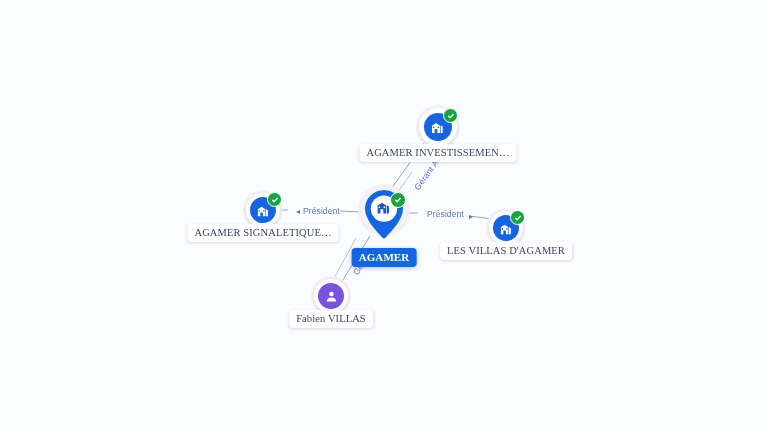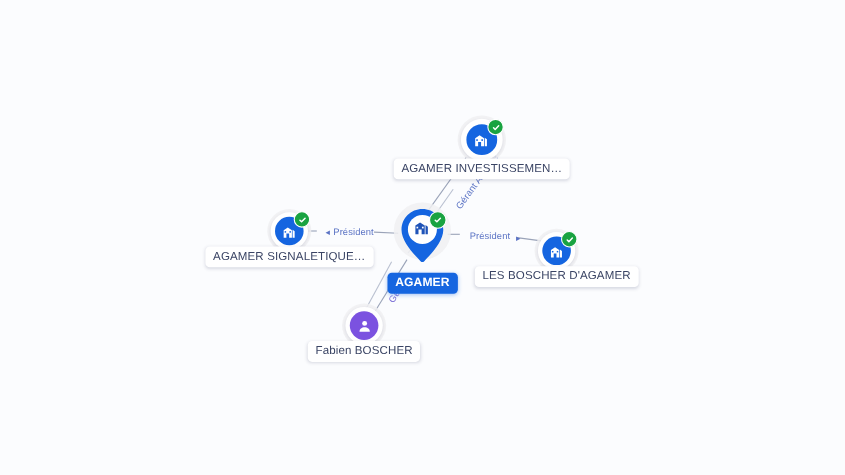--- a/index.html
+++ b/index.html
@@ -79,20 +79,21 @@
     position: absolute;
     transform: translateX(-50%);
     background: #ffffff;
     color: #3a4464;
     font-size: 10.5px;
     letter-spacing: .1px;
     white-space: nowrap;
     padding: 3px 7px 4px 7px;
     border-radius: 4px;
     box-shadow: 0 1px 3px rgba(40,50,90,.17);
+    font-family: Liberation Serif, serif;
   }
   .node-label.selected {
     background: #1565e0;
     color: #ffffff;
     font-weight: bold;
     font-size: 11px;
     box-shadow: 0 1px 4px rgba(21,101,224,.40);
   }
 
   
@@ -197,34 +198,34 @@
           <rect x="4.4" y="11.4" width="2.2" height="2.2" fill="#1565e0"></rect>
           <rect x="11.4" y="11.4" width="2.2" height="2.2" fill="#1565e0"></rect>
         </svg>
       </div>
       <div class="verified-badge" style="right:-2px; top:-1px;">
         <svg width="8" height="8" viewBox="0 0 24 24" aria-hidden="true">
           <path fill="none" stroke="#ffffff" stroke-width="4" stroke-linecap="round" stroke-linejoin="round" d="M5 12.5l4.5 4.5L19 7"></path>
         </svg>
       </div>
     </div>
-    <div class="node-label" style="left:0px; top:14px;">LES BOSCHER D'AGAMER</div>
+    <div class="node-label" style="left:0px; top:14px;">LES VILLAS D'AGAMER</div>
   </div>
 
   <div class="node" style="left:331px; top:296px;">
     <div class="node-halo" style="width:40px;height:40px;left:0;top:0;"></div>
     <div class="node-circle" style="width:34px;height:34px;left:0;top:0;">
       <div class="node-disc person-disc" style="width:26px;height:26px;">
         <svg width="15" height="15" viewBox="0 0 24 24" aria-hidden="true">
           <circle cx="12" cy="8" r="3.6" fill="#ffffff"></circle>
           <path fill="#ffffff" d="M4.5 20c0-4.1 3.4-6.4 7.5-6.4s7.5 2.3 7.5 6.4z"></path>
         </svg>
       </div>
     </div>
-    <div class="node-label" style="left:0px; top:14px;">Fabien BOSCHER</div>
+    <div class="node-label" style="left:0px; top:14px;">Fabien VILLAS</div>
   </div>
 
   <div class="node" style="left:384px; top:212px;">
     <div class="node-halo" style="width:52px;height:52px;left:0;top:-2px;"></div>
     <div class="pin-wrap" style="left:0px; top:2px;">
       <svg class="pin-svg" width="42" height="52" viewBox="0 0 42 52" aria-hidden="true">
         <path d="M21 2 C10.5 2 2 10.4 2 20.8 C2 31.5 13.2 43 19.3 49.4 a2.4 2.4 0 0 0 3.4 0
                  C28.8 43 40 31.5 40 20.8 C40 10.4 31.5 2 21 2 Z" fill="#1565e0"></path>
         <circle cx="21" cy="20.6" r="13.2" fill="#ffffff"></circle>
       </svg>

